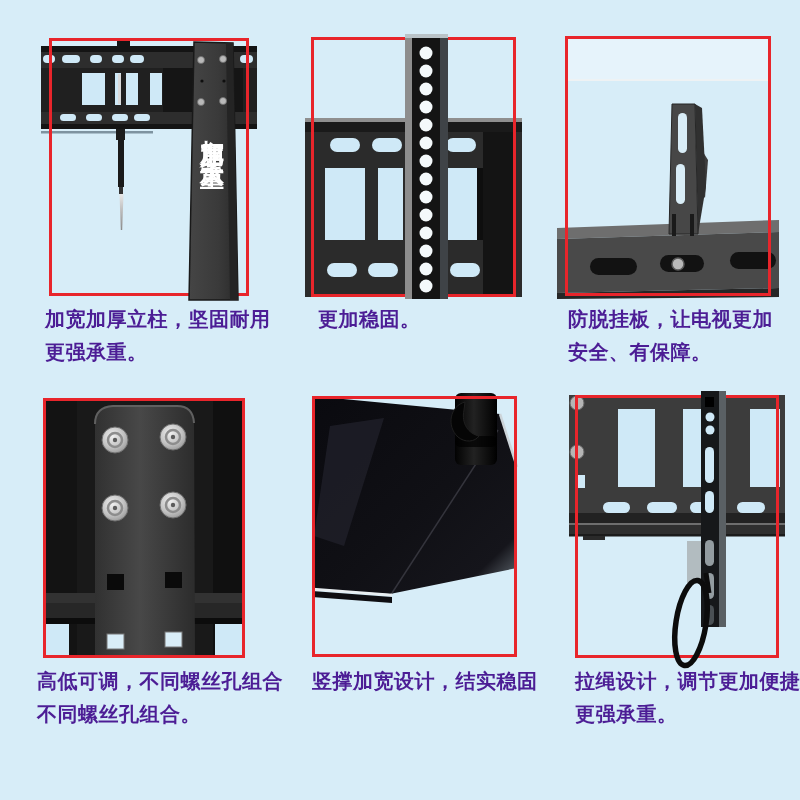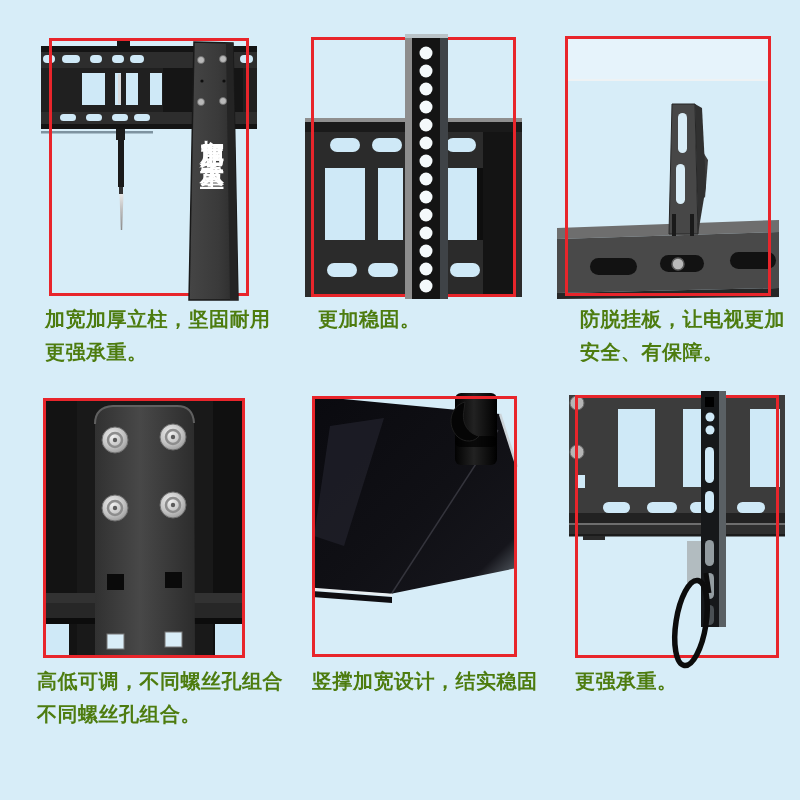--- a/index.html
+++ b/index.html
@@ -4,21 +4,21 @@
 <style>
   html,body{margin:0;padding:0;}
   .stage{
     position:relative;width:800px;height:800px;overflow:hidden;
     background:#d7edf8;
     font-family:"Liberation Serif","DejaVu Serif",serif;
   }
   .cell{position:absolute;}
   .cell svg{position:absolute;left:0;top:0;overflow:visible;display:block;}
   .caption{
-    position:absolute;color:#4d7c0f;font-weight:bold;
+    position:absolute;color:#4c1d95;font-weight:bold;
     font-size:20px;line-height:33px;letter-spacing:.5px;white-space:nowrap;
   }
   .vtext{
     position:absolute;left:146px;top:82px;width:34px;
     writing-mode:vertical-rl;text-orientation:upright;
     color:#ffffff;font-size:24px;font-weight:bold;letter-spacing:2px;
     font-family:"Liberation Sans","DejaVu Sans",sans-serif;
     text-align:left;line-height:34px;
   }
   .vtext .seg2{margin-top:14px;}
@@ -336,28 +336,29 @@
     </svg>
   </div>
 
   <div class="caption" style="left:45px;top:303px">
     <div>加宽加厚立柱，坚固耐用</div>
     <div>更强承重。</div>
   </div>
   <div class="caption" style="left:318px;top:303px">
     <div>更加稳固。</div>
   </div>
-  <div class="caption" style="left:580px;top:303px">
+  <div class="caption" style="left:568px;top:303px">
     <div>防脱挂板，让电视更加</div>
     <div>安全、有保障。</div>
   </div>
   <div class="caption" style="left:37px;top:665px">
     <div>高低可调，不同螺丝孔组合</div>
     <div>不同螺丝孔组合。</div>
   </div>
   <div class="caption" style="left:312px;top:665px">
     <div>竖撑加宽设计，结实稳固</div>
   </div>
   <div class="caption" style="left:575px;top:665px">
+    <div>拉绳设计，调节更加便捷</div>
     <div>更强承重。</div>
   </div>
 
 </div>
 
 </body></html>

